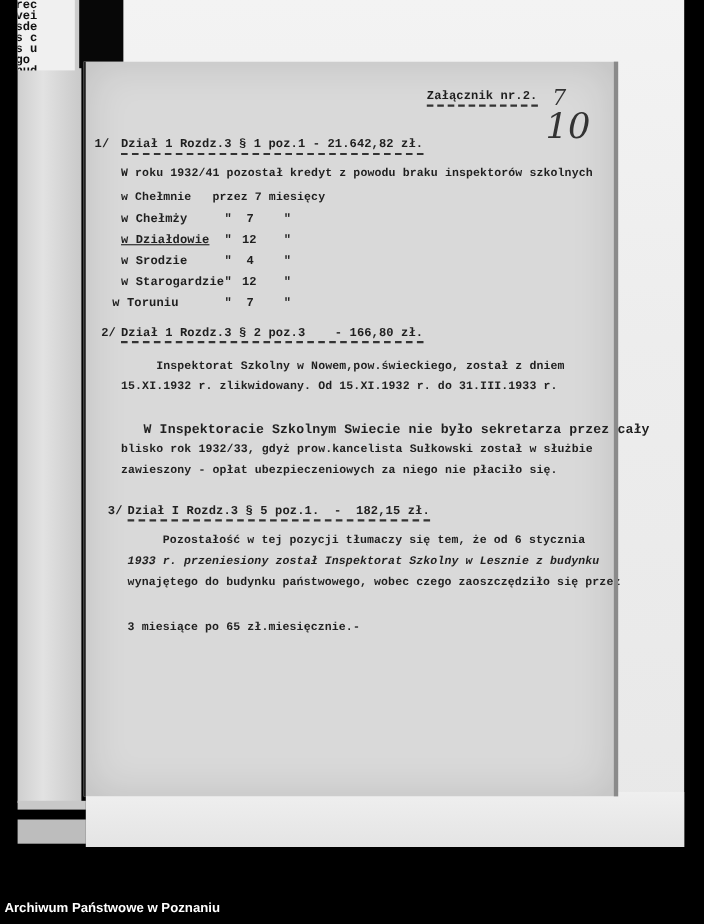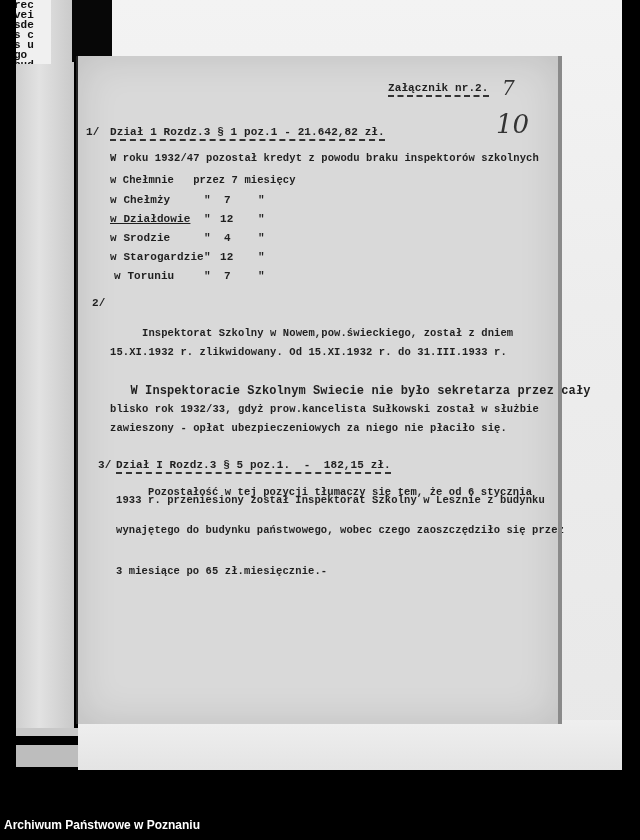--- a/index.html
+++ b/index.html
@@ -10,21 +10,21 @@
   }
   .bg-page {
     position: absolute; left: 112px; top: 0; width: 510px; height: 770px;
     background: linear-gradient(180deg,#f3f3f3 0%,#ededed 40%,#e8e8e8 100%);
   }
   .left-strip {
     position: absolute; left: 16px; top: 0; width: 58px; height: 730px;
     background: linear-gradient(90deg,#cfcfcf 0%,#e2e2e2 40%,#c9c9c9 100%);
   }
   .left-strip-top {
-    position: absolute; left: 16px; top: 0; width: 35px; height: 64px;
+    position: absolute; left: 16px; top: 0; width: 52px; height: 64px;
     background: #f0f0f0; overflow: hidden;
     font-size: 11px; line-height: 10px; font-weight: bold; color: #111;
   }
   .left-strip-top span { display: block; margin-left: -2px; }
   .dark-block {
     position: absolute; left: 72px; top: 0; width: 40px; height: 62px; background: #070707;
   }
   .bottom-left-bits {
     position: absolute; left: 16px; top: 745px; width: 62px; height: 22px;
     background: #bdbdbd;
@@ -73,25 +73,25 @@
   <span>bud</span>
 </div>
 <div class="dark-block"></div>
 <div class="bottom-left-bits2"></div>
 <div class="bottom-left-bits"></div>
 <div class="bottom-band"></div>
 
 <div class="doc">
   <span class="t b ul" style="left:310px; top:26px;text-align:center;">Załącznik nr.2.</span>
   <span class="hand" style="left:424px; top:20px; font-size:20px;">7</span>
-  <span class="hand" style="left:418px; top:53px; font-size:26px;">10</span>
+  <span class="hand" style="left:418px; top:39px; font-size:32px;">10</span>
 
   <span class="t b" style="left:8px; top:70px;">1/</span>
   <span class="t b ul" style="left:32px; top:70px;">Dział 1 Rozdz.3 § 1 poz.1 - 21.642,82 zł.</span>
-  <span class="t b" style="left:32px; top:96px; font-size:10.5px;">W roku 1932/47 pozostał kredyt z powodu braku inspektorów szkolnych</span>
+  <span class="t b" style="left:32px; top:96px; font-size:10.5px;">W roku 1932/41 pozostał kredyt z powodu braku inspektorów szkolnych</span>
   <span class="t b" style="left:32px; top:118px; font-size:10.5px;text-align:center;">w Chełmnie   przez 7 miesięcy</span>
 
   <span class="t b" style="left:32px; top:138px;">w Chełmży</span>
   <span class="t b" style="left:126px; top:138px;">"</span>
   <span class="t b" style="left:146px; top:138px;">7</span>
   <span class="t b" style="left:180px; top:138px;">"</span>
 
   <span class="t b" style="left:32px; top:157px;text-decoration:underline;">w Działdowie</span>
   <span class="t b" style="left:126px; top:157px;">"</span>
   <span class="t b" style="left:142px; top:157px;">12</span>
@@ -100,33 +100,34 @@
   <span class="t b" style="left:32px; top:176px;">w Srodzie</span>
   <span class="t b" style="left:126px; top:176px;">"</span>
   <span class="t b" style="left:146px; top:176px;">4</span>
   <span class="t b" style="left:180px; top:176px;">"</span>
 
   <span class="t b" style="left:32px; top:195px;">w Starogardzie</span>
   <span class="t b" style="left:126px; top:195px;">"</span>
   <span class="t b" style="left:142px; top:195px;">12</span>
   <span class="t b" style="left:180px; top:195px;">"</span>
 
-  <span class="t b" style="left:36px; top:214px;">w Toruniu</span>
+  <span class="t b" style="left:24px; top:214px;">w Toruniu</span>
   <span class="t b" style="left:126px; top:214px;">"</span>
   <span class="t b" style="left:146px; top:214px;">7</span>
   <span class="t b" style="left:180px; top:214px;">"</span>
 
   <span class="t b" style="left:14px; top:241px;">2/</span>
+  <span class="t b ul" style="left:32px; top:241px;">Dział 1 Rozdz.3 § 2 poz.3    - 166,80 zł.</span>
   <span class="t b" style="left:32px; top:271px; font-size:10.5px;">     Inspektorat Szkolny w Nowem,pow.świeckiego, został z dniem</span>
   <span class="t b" style="left:32px; top:290px; font-size:10.5px;">15.XI.1932 r. zlikwidowany. Od 15.XI.1932 r. do 31.III.1933 r.</span>
   <span class="t b" style="left:16px; top:328px; font-size:12px;">     W Inspektoracie Szkolnym Swiecie nie było sekretarza przez cały</span>
   <span class="t b" style="left:32px; top:347px; font-size:10.5px;">blisko rok 1932/33, gdyż prow.kancelista Sułkowski został w służbie</span>
   <span class="t b" style="left:32px; top:366px; font-size:10.5px;">zawieszony - opłat ubezpieczeniowych za niego nie płaciło się.</span>
 
   <span class="t b" style="left:20px; top:403px;">3/</span>
   <span class="t b ul" style="left:38px; top:403px;">Dział I Rozdz.3 § 5 poz.1.  -  182,15 zł.</span>
   <span class="t b" style="left:38px; top:430px; font-size:10.5px;">     Pozostałość w tej pozycji tłumaczy się tem, że od 6 stycznia</span>
-  <span class="t b" style="left:38px; top:438px; font-size:10.5px;">1933 r. przeniesiony został Inspektorat Szkolny w Lesznie z budynku</span>
+  <span class="t b" style="left:38px; top:449px; font-size:10.5px;font-style:italic;">1933 r. przeniesiony został Inspektorat Szkolny w Lesznie z budynku</span>
   <span class="t b" style="left:38px; top:468px; font-size:10.5px;">wynajętego do budynku państwowego, wobec czego zaoszczędziło się przez</span>
   <span class="t b" style="left:38px; top:509px; font-size:10.5px;">3 miesiące po 65 zł.miesięcznie.-</span>
 </div>
 
 <div class="footer">Archiwum Państwowe w Poznaniu</div>
 
 </body></html>

